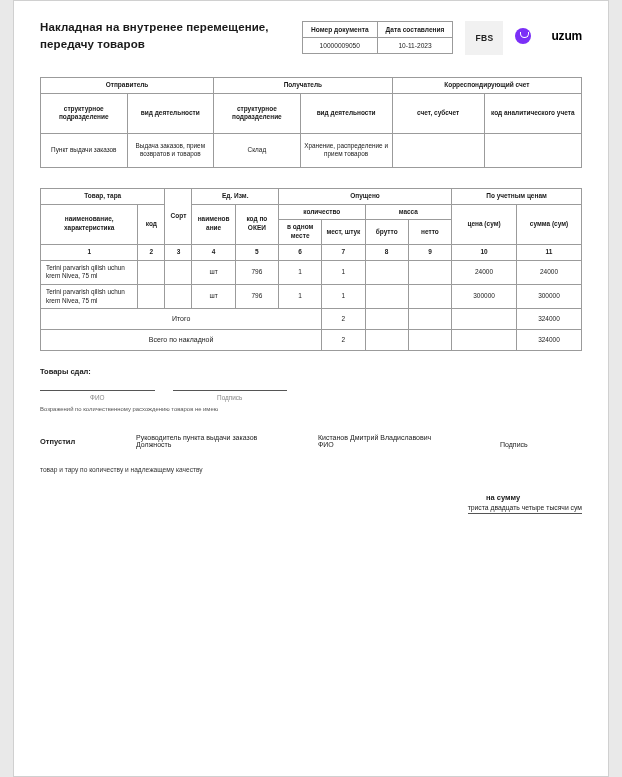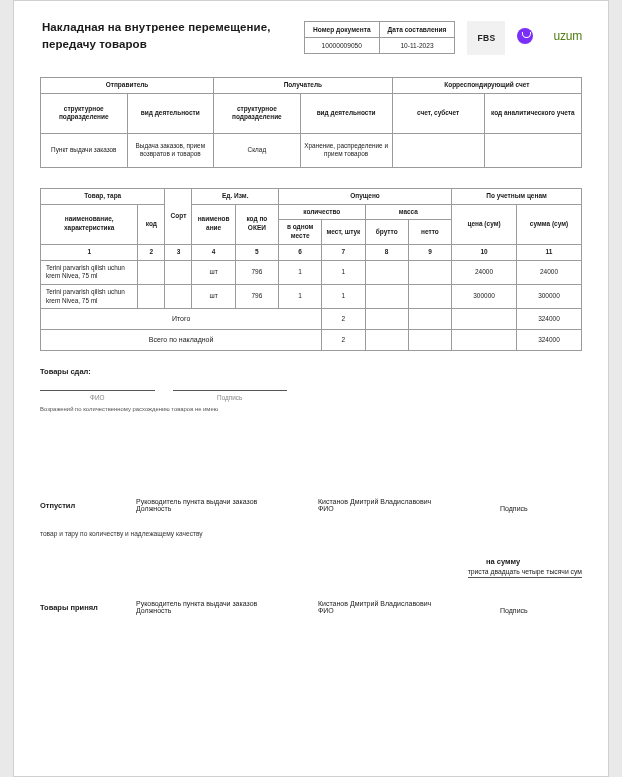--- a/index.html
+++ b/index.html
@@ -70,21 +70,21 @@
   }
   .uzum-mark:before {
     content:"";
     position:absolute; left:4.2px; top:4px;
     width:7.5px; height:5px;
     border:1.6px solid #fff;
     border-top:none;
     border-radius: 0 0 5px 5px;
   }
   .uzum-word {
-    font-size: 12px; font-weight: normal; color: #4d7c0f;
+    font-size: 12px; font-weight: bold; color: #000000;
     letter-spacing: -0.2px;
     padding-left: 16px;
   }
   
   table.grid {
     border-collapse: collapse;
     width: 100%;
   }
   table.grid th, table.grid td {
     border: 1px solid #9b9b9b;
@@ -108,21 +108,21 @@
   .sign-wrap { margin-top: 16px; display: flex; }
   .sign-col { width: 50%; padding-right: 24px; }
   .sign-title { font-weight: bold; font-size: 7.5px; margin-bottom: 14px; }
   .sign-lines { display: flex; gap: 18px; }
   .sign-field { flex: 1; }
   .sign-rule { border-bottom: 1px solid #555; height: 1px; }
   .sign-cap { text-align: center; color: #888; font-size: 6.4px; margin-top: 3px; }
   .sign-note { color: #555; font-size: 5.9px; margin-top: 5px; }
   .block2 { margin-top: 22px; }
   
-  .bottom { margin-top: 64px; }
+  .bottom { }
   .brow { display: flex; align-items: flex-end; }
   .blabel { width: 96px; font-weight: bold; font-size: 7.5px; padding-bottom: 2px; }
   .bfield { flex: 1; }
   .bfield .line { border-bottom: 1px solid #555; text-align: center; font-size: 6.8px; padding-bottom: 2px; }
   .bcols { flex: 1; display: flex; gap: 14px; }
   .c-1 { flex: 0 0 168px; }
   .c-2 { flex: 0 0 168px; }
   .c-3 { flex: 1; }
   .plain-note { font-size: 6.6px; color: #333; margin-top: 18px; }
   .sum-row { margin-top: 20px; flex-direction: column; }
@@ -309,32 +309,15 @@
 
     <div class="plain-note">товар и тару по количеству и надлежащему качеству</div>
 
     <div class="brow sum-row">
       <div class="blabel">на сумму</div>
       <div class="bfield">
         <div class="line">триста двадцать четыре тысячи сум</div>
       </div>
     </div>
 
-    <div class="brow bottom2">
-      <div class="blabel">Товары принял</div>
-      <div class="bcols">
-        <div class="c-1">
-          <div class="line">Руководитель пункта выдачи заказов</div>
-          <div class="cap">Должность</div>
-        </div>
-        <div class="c-2">
-          <div class="line">Кистанов Дмитрий Владиславович</div>
-          <div class="cap">ФИО</div>
-        </div>
-        <div class="c-3">
-          <div class="line">&nbsp;</div>
-          <div class="cap">Подпись</div>
-        </div>
-      </div>
-    </div>
   </div>
 
 </div>
 
 </body></html>

